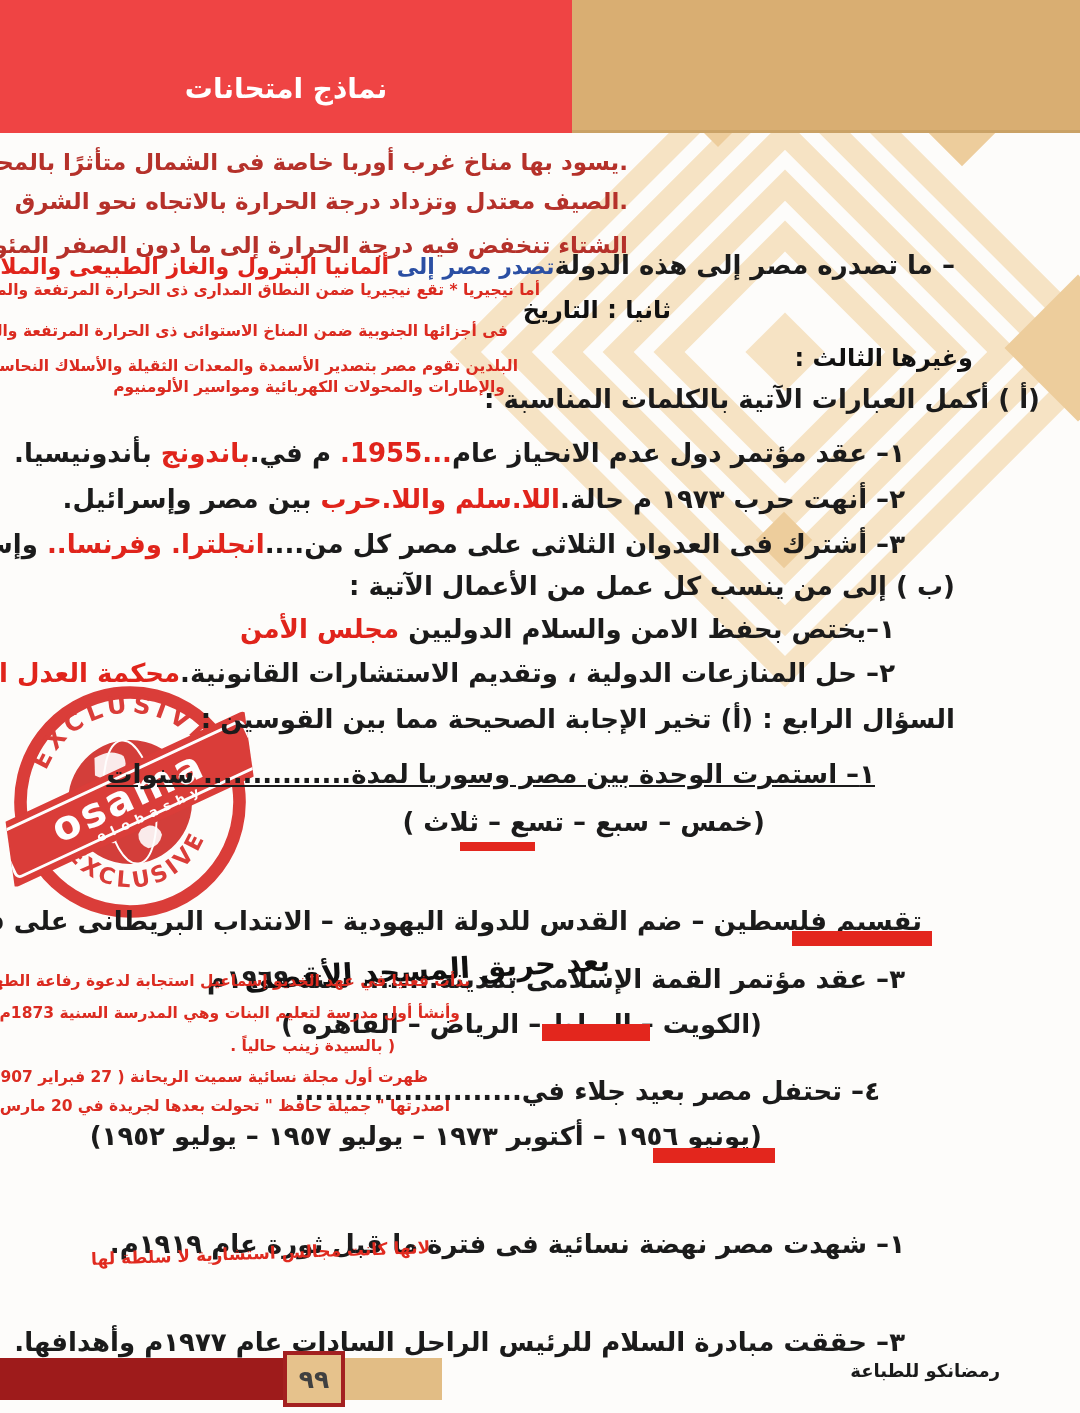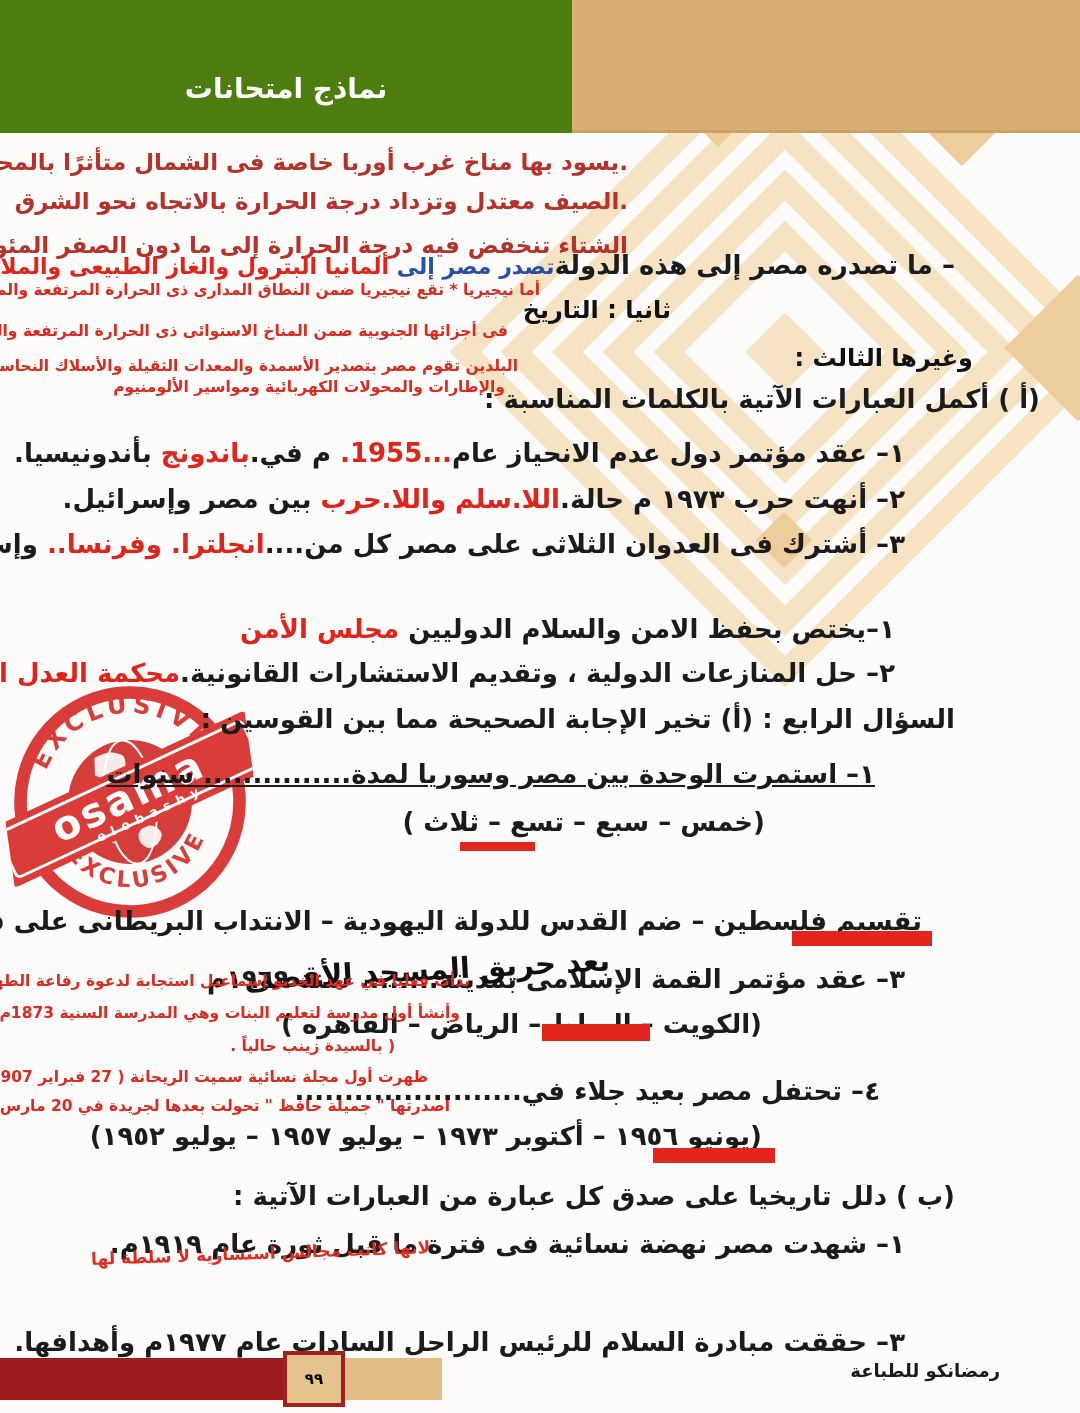--- a/index.html
+++ b/index.html
@@ -2,30 +2,30 @@
 <html lang="ar" dir="rtl"><head>
 <meta charset="utf-8">
 <style>
   html,body{margin:0;padding:0;background:#e8e8e8;}
   .page{
     position:relative;width:1080px;height:1413px;margin:0 auto;
     background:#fdfcfa;overflow:hidden;
     font-family:"DejaVu Sans",sans-serif;direction:rtl;
   }
   
-  .hdr-maroon{position:absolute;left:0;top:0;width:572px;height:133px;background:#4d7c0f;z-index:5;
+  .hdr-maroon{position:absolute;left:0;top:0;width:572px;height:133px;background:#ef4444;z-index:5;
     display:flex;justify-content:center;align-items:flex-start;padding-top:72px;box-sizing:border-box;}
   .hdr-title{color:#fff;font-size:28px;font-weight:800;letter-spacing:1px;}
   .hdr-tan{position:absolute;left:572px;top:0;width:508px;height:133px;background:#D9AE72;z-index:5;
     border-bottom:3px solid #caa266;box-sizing:border-box;}
   .ftr-red{position:absolute;left:0;top:1358px;width:285px;height:42px;background:#9E1B1B;z-index:5;}
   .ftr-tan{position:absolute;left:285px;top:1358px;width:157px;height:42px;background:#E2BD85;z-index:5;}
   .page-box{position:absolute;left:283px;top:1351px;width:62px;height:56px;background:#E6C28C;
     border:4px solid #A32020;box-sizing:border-box;z-index:6;
-    display:flex;align-items:center;justify-content:center;font-size:15px;font-weight:800;color:#000000;}
+    display:flex;align-items:center;justify-content:center;font-size:25px;font-weight:800;color:#404040;}
   .publisher{position:absolute;right:80px;top:1360px;font-size:18px;font-weight:700;color:#1a1a1a;z-index:6;}
   
   .pattern{position:absolute;inset:0;z-index:0;}
   .ring{position:absolute;left:785px;top:352px;border:22px solid #F6E3C4;background:transparent;
     transform:translate(-50%,-50%) rotate(45deg);}
   .ring.solid{background:#F6E3C4;border:none;}
   .acc{position:absolute;background:#EDCD9C;transform:translate(-50%,-50%) rotate(45deg);}
   
   .stamp{position:absolute;left:4px;top:676px;width:252px;height:252px;z-index:1;opacity:.88;
     transform:rotate(-8deg);}
@@ -113,20 +113,21 @@
   <div class="t blk" style="top:437px;right:175px;">
     <span>١– عقد مؤتمر دول عدم الانحياز عام</span><span class="ans-red">...1955.</span><span> م في.</span><span class="ans-red">باندونج</span><span> بأندونيسيا.</span>
   </div>
   <div class="t blk" style="top:483px;right:175px;">
     <span>٢– أنهت حرب ١٩٧٣ م حالة.</span><span class="ans-red">اللا.سلم واللا.حرب</span><span> بين مصر وإسرائيل.</span>
   </div>
   <div class="t blk" style="top:528px;right:175px;">
     <span>٣– أشترك فى العدوان الثلاثى على مصر كل من....</span><span class="ans-red">انجلترا. وفرنسا..</span><span> وإسرائيل.</span>
   </div>
 
+  <div class="t blk" style="top:570px;right:125px;">(ب ) إلى من ينسب كل عمل من الأعمال الآتية :</div>
   <div class="t blk" style="top:613px;right:185px;">
     <span>١–يختص بحفظ الامن والسلام الدوليين </span><span class="ans-red">مجلس الأمن</span>
   </div>
   <div class="t blk" style="top:657px;right:185px;">
     <span>٢– حل المنازعات الدولية ، وتقديم الاستشارات القانونية.</span><span class="ans-red">محكمة العدل الدوليه</span>
   </div>
 
   <div class="t blk" style="top:703px;right:125px;">السؤال الرابع : (أ) تخير الإجابة الصحيحة مما بين القوسين :</div>
   <div class="t blk" style="top:758px;right:205px;text-decoration:underline;">١– استمرت الوحدة بين مصر وسوريا لمدة............... سنوات</div>
   <div class="t blk" style="top:806px;right:315px;">(خمس – سبع – تسع – ثلاث )</div>
@@ -141,21 +142,20 @@
   <div class="t note-red" style="top:972px;right:610px;">بدأت فعليا في عهد الخديو إسماعيل استجابة لدعوة رفاعة الطهطاوي</div>
   <div class="t note-red" style="top:1004px;right:620px;">وأنشأ أول مدرسة لتعليم البنات وهي المدرسة السنية 1873م (</div>
   <div class="t note-red" style="top:1037px;right:685px;">( بالسيدة زينب حالياً .</div>
   <div class="t note-red" style="top:1068px;right:652px;">ظهرت أول مجلة نسائية سميت الريحانة ( 27 فبراير 1907م )</div>
   <div class="t note-red" style="top:1097px;right:630px;">أصدرتها " جميلة حافظ " تحولت بعدها لجريدة في 20 مارس 1908 م</div>
 
   <div class="t blk" style="top:1075px;right:200px;">٤– تحتفل مصر بعيد جلاء في.......................</div>
   <div class="t blk" style="top:1120px;right:318px;">(يونيو ١٩٥٦ – أكتوبر ١٩٧٣ – يوليو ١٩٥٧ – يوليو ١٩٥٢)</div>
   <div class="ul" style="top:1148px;right:305px;width:122px;height:15px;"></div>
 
-  <div class="t blk" style="top:1180px;right:125px;">(ب ) دلل تاريخيا على صدق كل عبارة من العبارات الآتية :</div>
   <div class="t blk" style="top:1228px;right:175px;">١– شهدت مصر نهضة نسائية فى فترة ما قبل ثورة عام ١٩١٩م.</div>
   <div class="t hand-red" style="top:1243px;right:650px;">لانها كانت مجالس استشارية لا سلطة لها</div>
   <div class="t blk" style="top:1326px;right:175px;">٣– حققت مبادرة السلام للرئيس الراحل السادات عام ١٩٧٧م وأهدافها.</div>
 
   <div class="ftr-red"></div>
   <div class="ftr-tan"></div>
   <div class="page-box">٩٩</div>
   <div class="publisher">رمضانكو للطباعة</div>
 
 </div>

